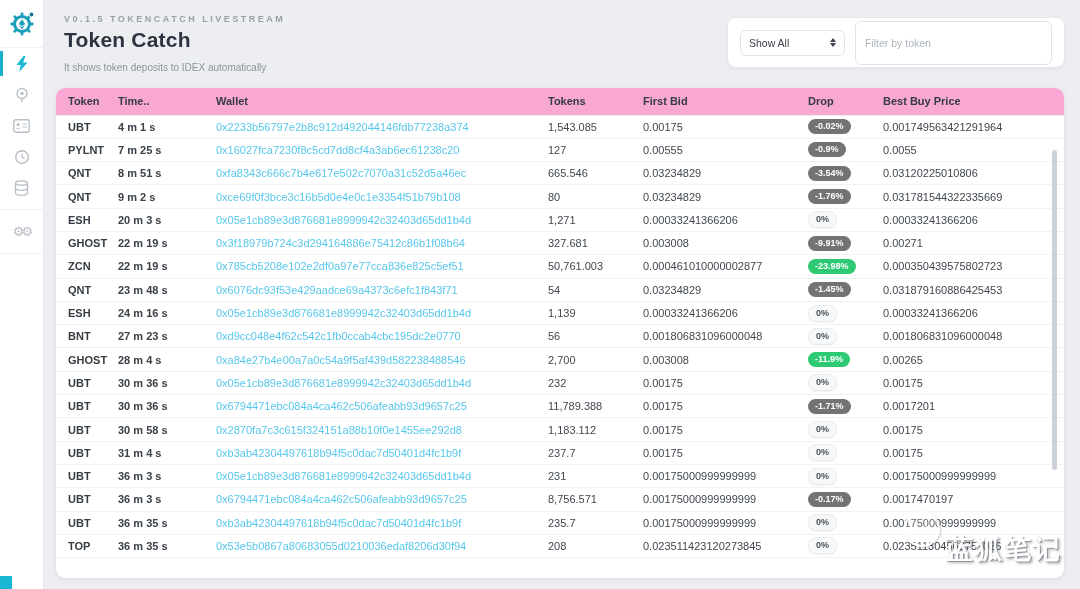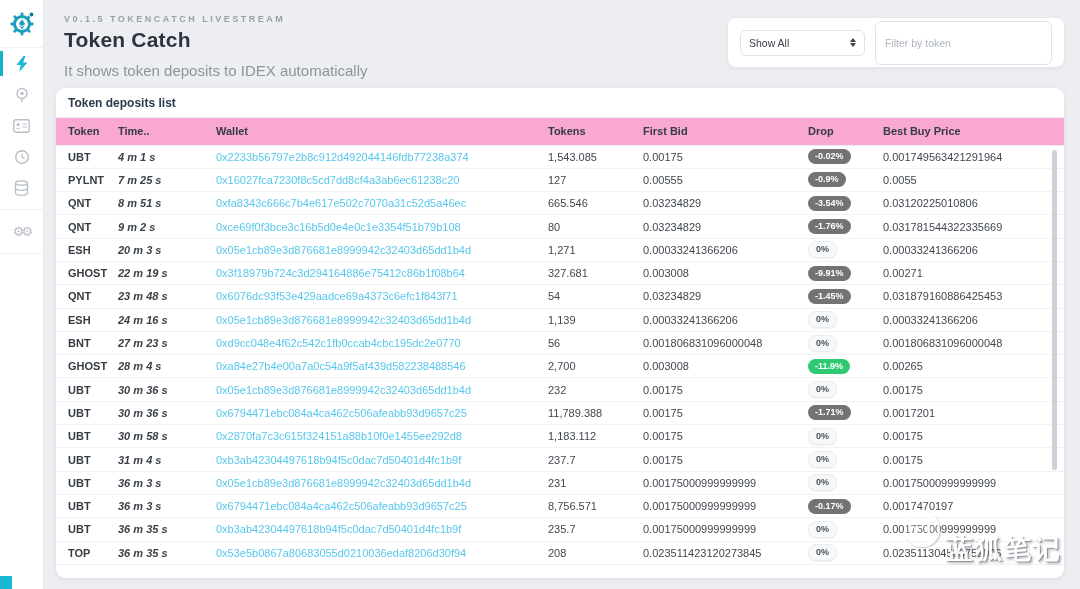--- a/index.html
+++ b/index.html
@@ -25,30 +25,30 @@
   }
   .nav-sep { border-top:1px solid #eef0f3; margin:6px 0; }
   .gicon { color:#b9bfc7; font-size:15px; line-height:1; }
   .gicon.small-pair { font-size:13px; letter-spacing:-3px; }
   .corner-accent { position:absolute; left:0; bottom:0; width:12px; height:13px; background:#19b7d3; z-index:9; }
 
   
   .main-head { position:absolute; left:64px; top:14px; }
   .version { font-size:9px; font-weight:bold; letter-spacing:2.5px; color:#98a0a9; margin-bottom:4px; }
   .app-title { font-size:21px; font-weight:bold; color:#2c3440; letter-spacing:.2px; }
-  .app-sub { margin-top:10px; font-size:15px; color:#8d949c; }
+  .app-sub { margin-top:10px; font-size:10px; color:#8d949c; }
 
   
   .filter-card {
     position:absolute; right:16px; top:18px; width:336px; height:49px;
     background:#fff; border-radius:8px; box-shadow:0 1px 4px rgba(40,50,60,.08);
     display:flex; align-items:center; padding:0 12px; gap:10px; z-index:4;
   }
   .select-box {
-    width:125px; height:26px; border:1px solid #dfe3e8; border-radius:6px;
+    width:105px; height:26px; border:1px solid #dfe3e8; border-radius:6px;
     display:flex; align-items:center; justify-content:space-between;
     padding:0 8px; font-size:10.5px; color:#3a4148; background:#fff; cursor:pointer;
   }
   .updown { display:flex; flex-direction:column; gap:1px; }
   .updown i { display:block; width:0; height:0; border-left:3.5px solid transparent; border-right:3.5px solid transparent; }
   .updown .up { border-bottom:4px solid #3a4148; }
   .updown .dn { border-top:4px solid #3a4148; }
   .filter-input {
     flex:1; height:44px; border:1px solid #dfe3e8; border-radius:6px;
     font-size:10.5px; padding:0 9px; color:#3a4148; outline:none;
@@ -64,21 +64,21 @@
   }
   .card-title { height:30px; line-height:30px; padding-left:12px; font-size:12px; font-weight:bold; color:#2c3a4e; border-bottom:1px solid #eef0f3; }
   table { width:100%; border-collapse:collapse; table-layout:fixed; }
   thead td {
     height:27px; font-size:11px; font-weight:bold; color:#343b42;
     border-bottom:1px solid #e9ecef; background:#f9a8d4;
   }
   tbody td { height:23.3px; font-size:11px; color:#40474e; border-bottom:1px solid #f0f2f4; white-space:nowrap; overflow:hidden; }
   td:first-child { padding-left:12px; }
   .cell-token { font-weight:bold; color:#353c43; }
-  .cell-time { font-weight:bold; color:#3a4148;font-style:italic; }
+  .cell-time { font-weight:bold; color:#3a4148; }
   .cell-wallet a { color:#57c7ec; text-decoration:none; cursor:pointer;text-align:right; }
   .badge {
     display:inline-block; min-width:26px; text-align:center;
     font-size:9px; font-weight:bold; padding:3px 7px; border-radius:8px; line-height:1;
   }
   .badge.dark { background:#737373; color:#fff; }
   .badge.green { background:#2dca73; color:#fff; }
   .badge.neutral { background:#f7f8f9; color:#4a5157; border:1px solid #e9ecef; box-shadow:0 1px 1px rgba(0,0,0,.05); }
 
   
@@ -187,21 +187,20 @@
     <span>Show All</span>
     <span class="updown">
         <i class="up"></i>
         <i class="dn"></i>
       </span>
   </div>
   <input class="filter-input" type="text" placeholder="Filter by token" style="">
 </div>
 
 <div class="table-card">
-  <div class="card-title">Token deposits list</div>
   <table>
     <colgroup>
       <col style="width:62px">
         <col style="width:98px">
         <col style="width:332px">
       <col style="width:95px">
         <col style="width:165px">
         <col style="width:75px">
         <col style="width:181px">
     </colgroup>
@@ -265,20 +264,29 @@
         <tr>
           <td class="cell-token">GHOST</td>
           <td class="cell-time">22 m 19 s</td>
           <td class="cell-wallet"><a href="#">0x3f18979b724c3d294164886e75412c86b1f08b64</a></td>
           <td class="cell-tokens">327.681</td>
           <td class="cell-first-bid">0.003008</td>
           <td class="cell-drop"><span class="badge dark">-9.91%</span></td>
           <td class="cell-best-buy">0.00271</td>
         </tr>
         <tr>
+          <td class="cell-token">ZCN</td>
+          <td class="cell-time">22 m 19 s</td>
+          <td class="cell-wallet"><a href="#">0x785cb5208e102e2df0a97e77cca836e825c5ef51</a></td>
+          <td class="cell-tokens">50,761.003</td>
+          <td class="cell-first-bid">0.000461010000002877</td>
+          <td class="cell-drop"><span class="badge green">-23.98%</span></td>
+          <td class="cell-best-buy">0.000350439575802723</td>
+        </tr>
+        <tr>
           <td class="cell-token">QNT</td>
           <td class="cell-time">23 m 48 s</td>
           <td class="cell-wallet"><a href="#">0x6076dc93f53e429aadce69a4373c6efc1f843f71</a></td>
           <td class="cell-tokens">54</td>
           <td class="cell-first-bid">0.03234829</td>
           <td class="cell-drop"><span class="badge dark">-1.45%</span></td>
           <td class="cell-best-buy">0.031879160886425453</td>
         </tr>
         <tr>
           <td class="cell-token">ESH</td>

